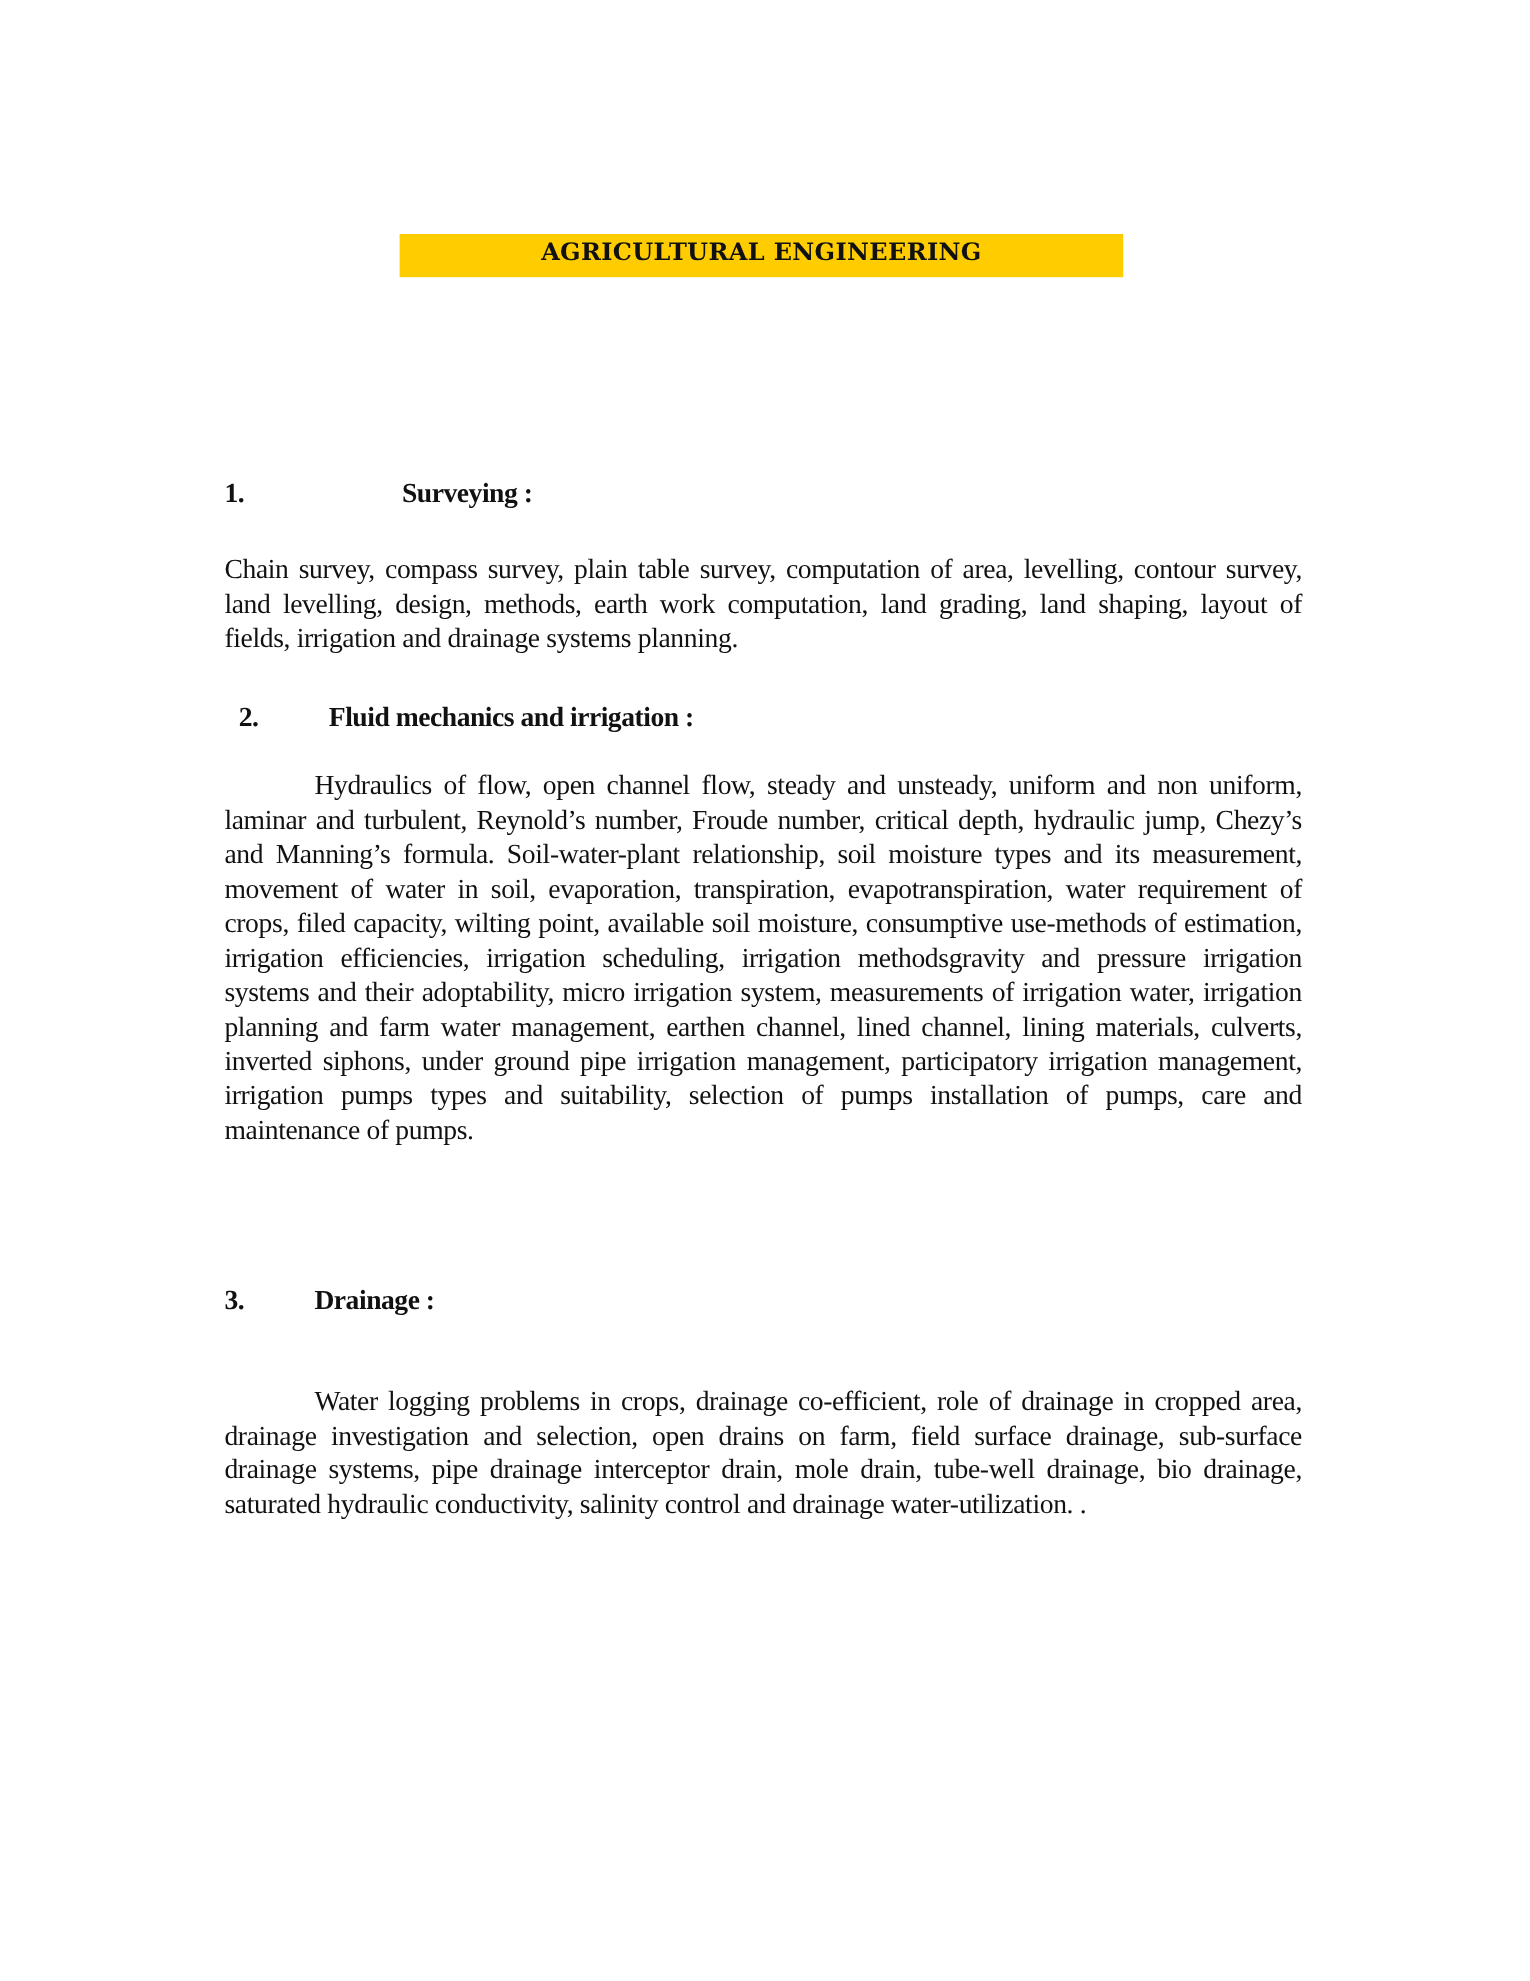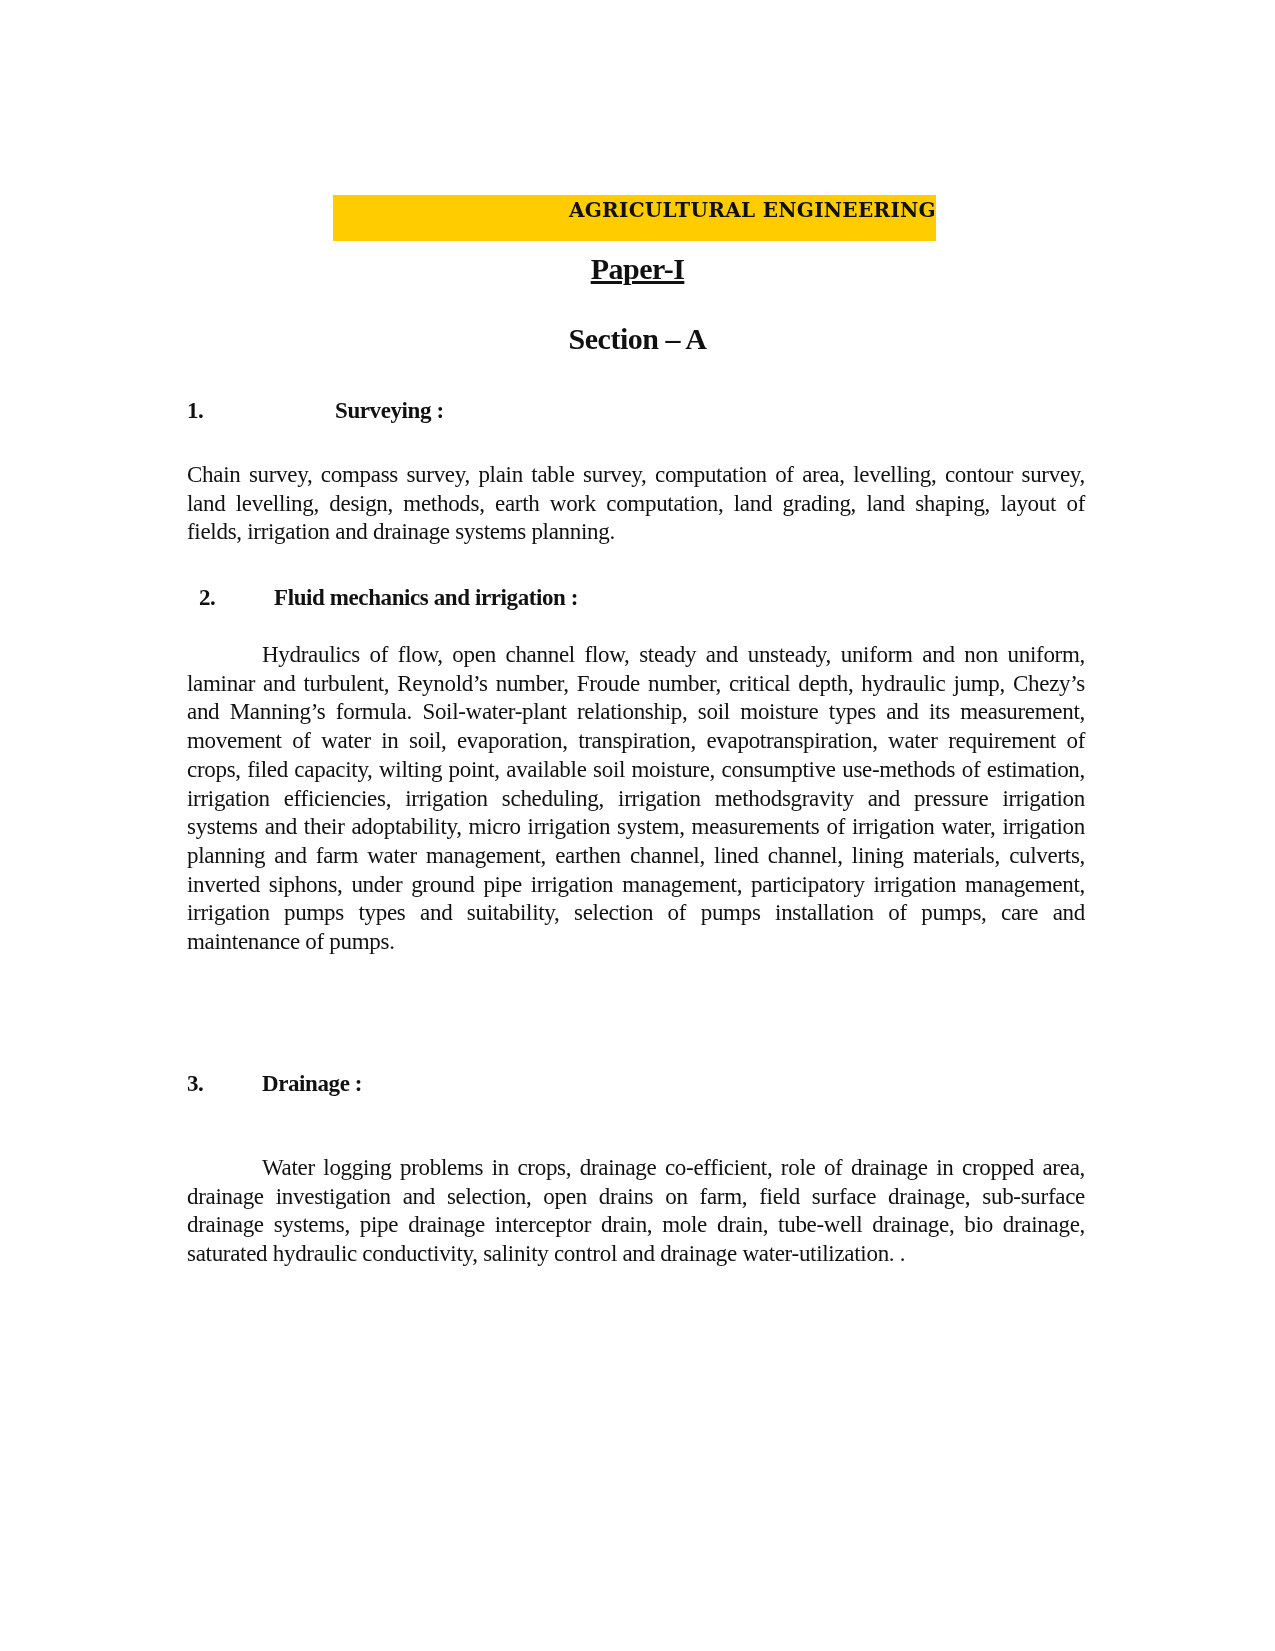--- a/index.html
+++ b/index.html
@@ -1,20 +1,20 @@
 <!DOCTYPE html>
 <html><head>
   <meta charset="utf-8">
   <style>
     html, body { margin: 0; padding: 0; background: #ffffff; }
     body { width: 1275px; height: 1651px; position: relative; overflow: hidden; }
     .page { position: absolute; left: 0; top: 0; width: 1275px; height: 1651px; color: #111; }
     .banner {
-      position: absolute; left: 333px; top: 195px; width: 603px; height: 46px;
-      background: #ffcc00; text-align: right;
+      position: absolute; left: 333px; top: 195px; width: 603px; height: 36px;
+      background: #ffcc00; text-align: center;
       font-family: "DejaVu Serif", serif; font-weight: bold; font-size: 20px; line-height: 30px;
       letter-spacing: 0.3px; color: #111;
     }
     .paper-title {
       position: absolute; left: 0; top: 252px; width: 1275px; text-align: center;
       font-family: "Liberation Serif", serif; font-weight: bold; font-size: 30px;
       text-decoration: underline; letter-spacing: -0.5px;
     }
     .section-title {
       position: absolute; left: 0; top: 322px; width: 1275px; text-align: center;
@@ -30,22 +30,20 @@
       font-family: "Liberation Serif", serif; font-size: 23px; line-height: 28.7px;
       text-align: justify; letter-spacing: -0.3px;
     }
     .para.indent { text-indent: 75px; }
   </style>
 </head>
 <body>
 
 <div class="page">
   <div class="banner">AGRICULTURAL ENGINEERING</div>
-  <div class="paper-title">Paper-I</div>
-  <div class="section-title">Section – A</div>
 
   <div class="heading" style="top:398px;">
     <span class="num" style="width:148px;">1.</span><span>Surveying :</span>
   </div>
   <div class="para" style="top:413px;margin-top:48px;">Chain survey, compass survey, plain table survey, computation of area, levelling, contour survey, land levelling, design, methods, earth work computation, land grading, land shaping, layout of fields, irrigation and drainage systems planning.</div>
 
   <div class="heading" style="top:585px;margin-left:12px;">
     <span class="num" style="width:75px;">2.</span><span>Fluid mechanics and irrigation :</span>
   </div>
   <div class="para indent" style="top:641px;">Hydraulics of flow, open channel flow, steady and unsteady, uniform and non uniform, laminar and turbulent, Reynold’s number, Froude number, critical depth, hydraulic jump, Chezy’s and Manning’s formula. Soil-water-plant relationship, soil moisture types and its measurement, movement of water in soil, evaporation, transpiration, evapotranspiration, water requirement of crops, filed capacity, wilting point, available soil moisture, consumptive use-methods of estimation, irrigation efficiencies, irrigation scheduling, irrigation methodsgravity and pressure irrigation systems and their adoptability, micro irrigation system, measurements of irrigation water, irrigation planning and farm water management, earthen channel, lined channel, lining materials, culverts, inverted siphons, under ground pipe irrigation management, participatory irrigation management, irrigation pumps types and suitability, selection of pumps installation of pumps, care and maintenance of pumps.</div>

